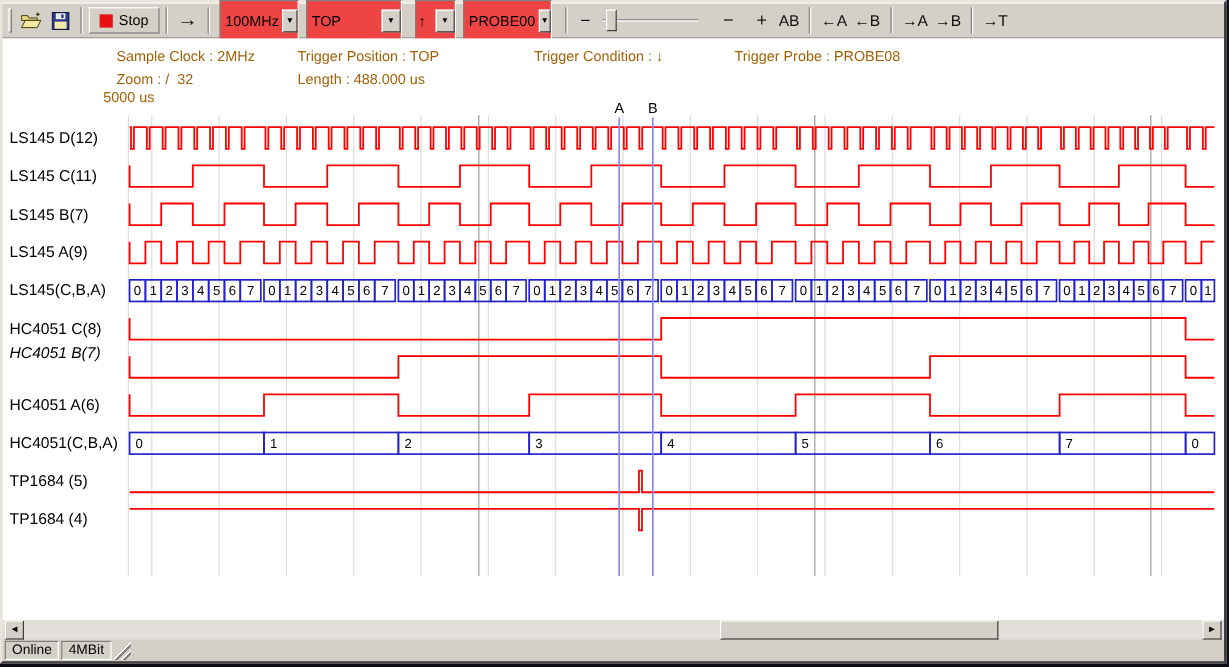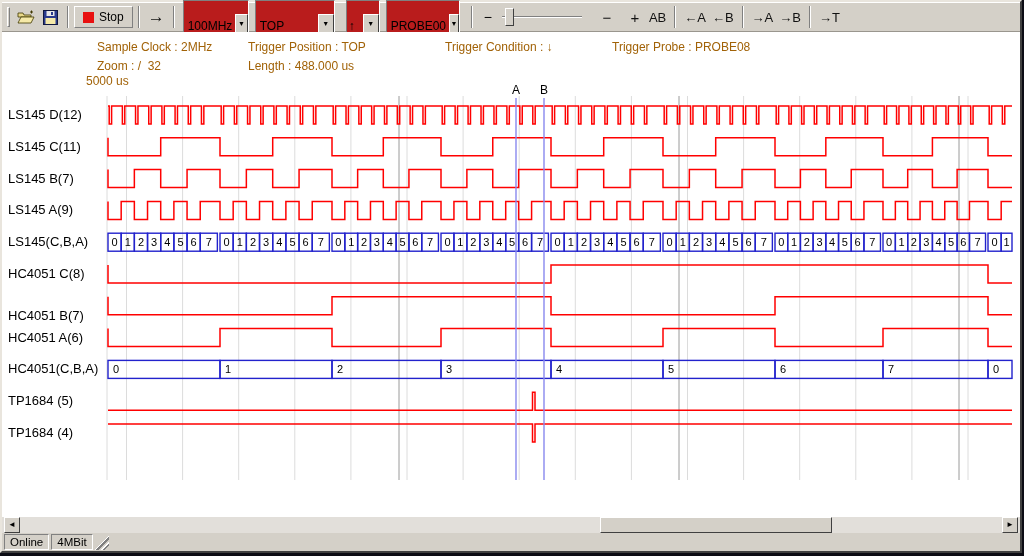--- a/index.html
+++ b/index.html
@@ -33,21 +33,21 @@
              border-top:1px solid #fff; border-bottom:1px solid #9a968e; flex:0 0 30px; }
   .grip { width:3px; height:20px; border:1px solid; border-color:#fff #808080 #808080 #fff; margin:0 4px 0 1px; }
   .tsep { width:2px; height:22px; border-left:1px solid #808080; border-right:1px solid #fff; margin:0 5px; }
   .tbtn { min-width:22px; height:22px; display:flex; align-items:center; justify-content:center;
           font-size:13px; color:#111; padding:0 3px; }
   .icon-btn { width:24px; }
   .stop-btn { display:flex; align-items:center; gap:5px; padding:0 8px; height:22px;
               border:1px solid; border-color:#fff #808080 #808080 #fff; background:#d4d0c8; font-size:12px; }
   .stop-sq { width:11px; height:11px; background:#e81010; display:inline-block; }
   .combo { display:flex; height:34px; border:1px solid; border-color:#808080 #fff #fff #808080;
-           background:#b91c1c; align-items:flex-end; margin:0 3px; }
+           background:#ef4444; align-items:center; margin:0 3px; }
   .combo-text { font-size:12px; padding:2px 3px 0 4px; flex:1; white-space:nowrap; }
   .combo-btn { width:16px; background:#d4d0c8; border:1px solid; border-color:#fff #404040 #404040 #fff;
                font-size:7px; text-align:center; line-height:17px; color:#000; }
   .slider { position:relative; width:86px; height:22px; margin:0 4px; }
   .slider-track { position:absolute; left:6px; right:0; top:10px; height:2px;
                   border-top:1px solid #808080; border-bottom:1px solid #fff; }
   .slider-thumb { position:absolute; left:9px; top:2px; width:9px; height:18px; background:#d4d0c8;
                   border:1px solid; border-color:#fff #404040 #404040 #fff; }
   .minus-lbl { font-size:14px; margin-left:6px; }
   .plusminus { font-size:15px; }
@@ -150,21 +150,21 @@
     <div class="info-text" style="left:95px;  top:27px;">Zoom : /  32</div>
     <div class="info-text" style="left:246px; top:27px;">Length : 488.000 us</div>
     <div class="info-text" style="left:84px;  top:42px;">5000 us</div>
     <div id="labels">
         <div class="sig-label" style="top: 75px;">LS145 D(12)</div>
         <div class="sig-label" style="top: 106.8px;">LS145 C(11)</div>
         <div class="sig-label" style="top: 138.6px;">LS145 B(7)</div>
         <div class="sig-label" style="top: 170.4px;">LS145 A(9)</div>
         <div class="sig-label" style="top: 202.2px;">LS145(C,B,A)</div>
         <div class="sig-label" style="top: 234px;">HC4051 C(8)</div>
-        <div class="sig-label" style="top: 276px;">HC4051 B(7)</div>
+        <div class="sig-label" style="top: 254px; font-style: italic;">HC4051 B(7)</div>
         <div class="sig-label" style="top: 297.6px;">HC4051 A(6)</div>
         <div class="sig-label" style="top: 329.4px;">HC4051(C,B,A)</div>
         <div class="sig-label" style="top: 361.2px;">TP1684 (5)</div>
         <div class="sig-label" style="top: 393px;">TP1684 (4)</div>
       </div>
     <svg id="wave-svg" viewBox="0 0 1024 556">
         <line x1="107" y1="133" x2="107" y2="517" stroke="#dcdcdc" stroke-width="1"></line>
         <line x1="126.5" y1="133" x2="126.5" y2="517" stroke="#dcdcdc" stroke-width="1"></line>
         <line x1="182.6" y1="133" x2="182.6" y2="517" stroke="#dcdcdc" stroke-width="1"></line>
         <line x1="238.7" y1="133" x2="238.7" y2="517" stroke="#dcdcdc" stroke-width="1"></line>

